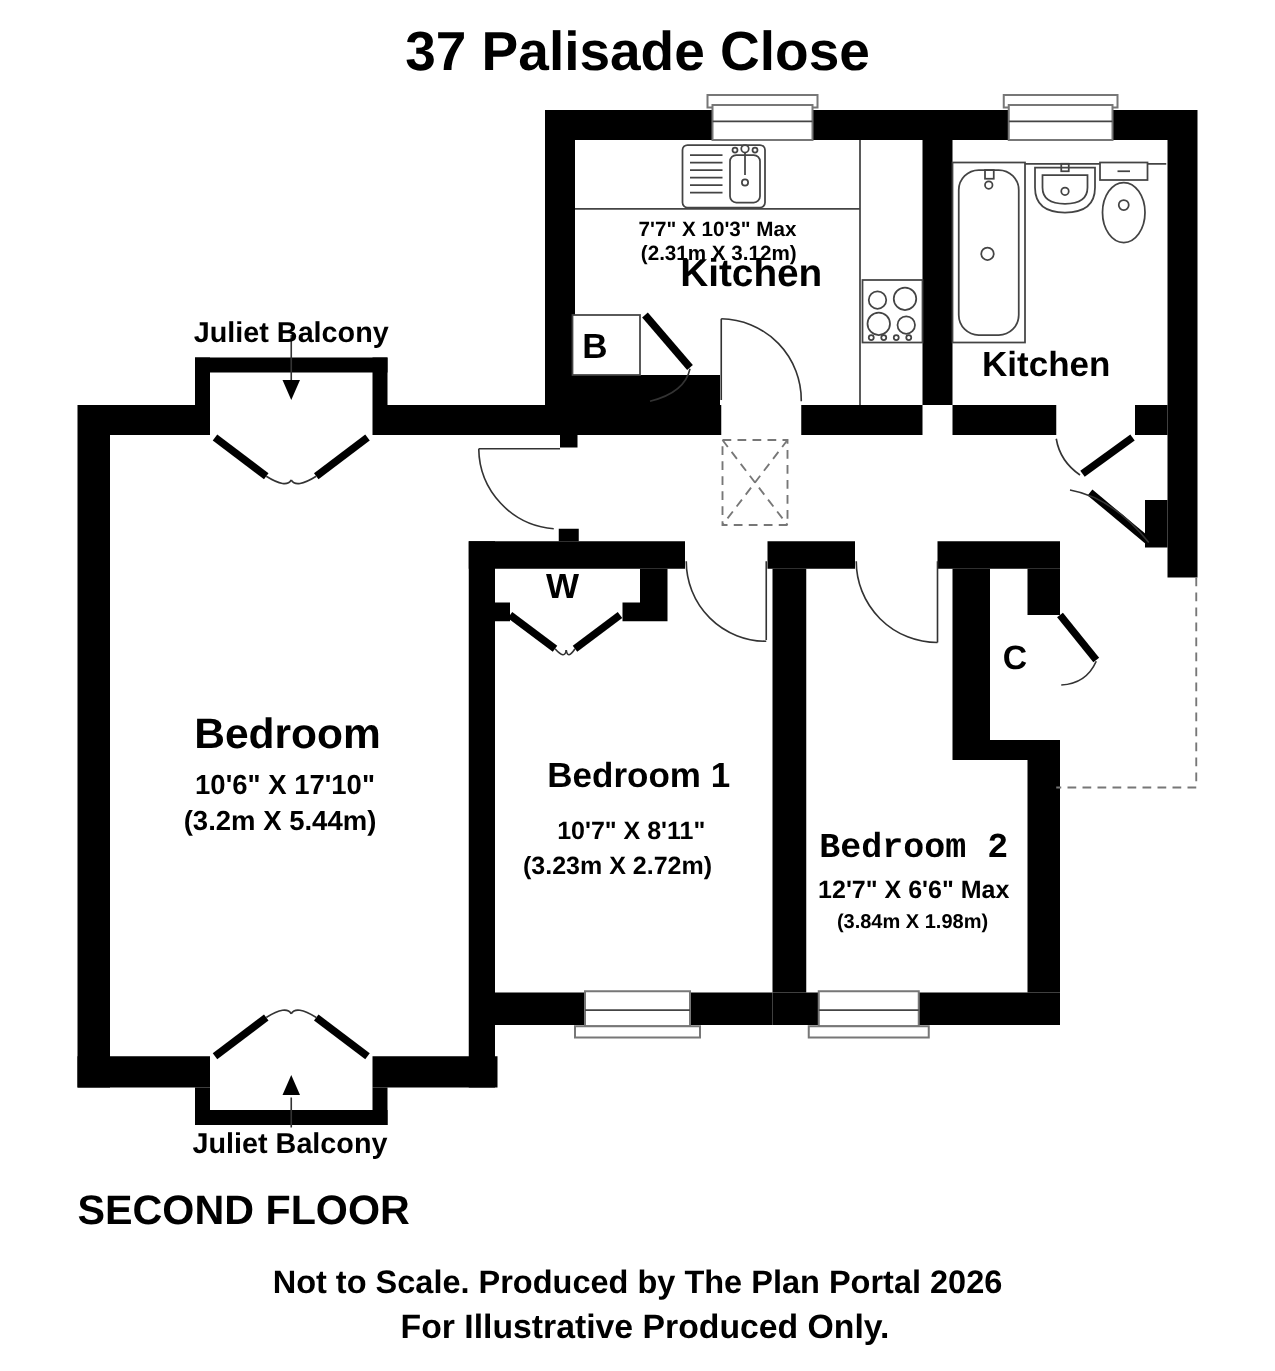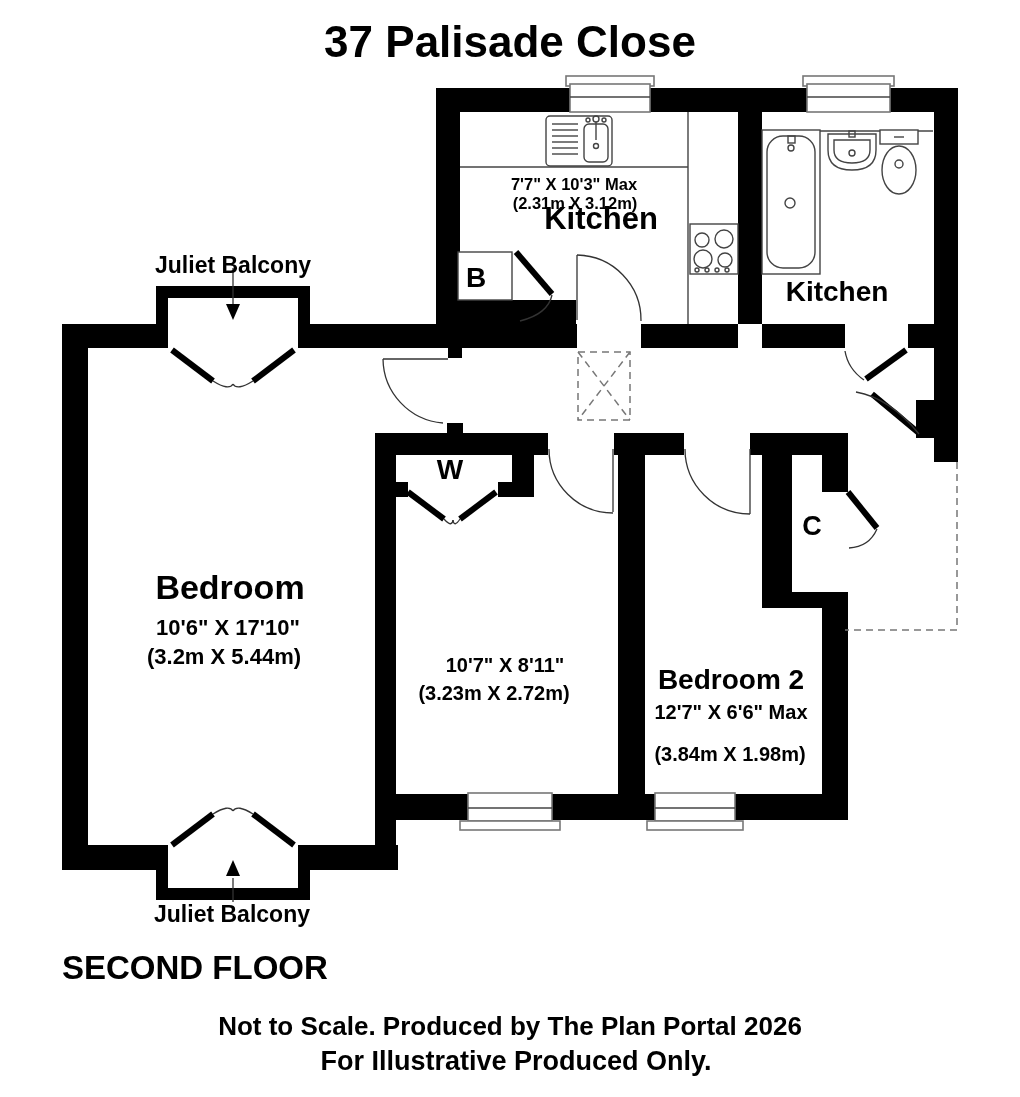--- a/index.html
+++ b/index.html
@@ -247,25 +247,26 @@
   <div class="lbl" style="left:837px;top:292px;font-size:28px;">Kitchen</div>
 
   <div class="lbl" style="left:476px;top:278px;font-size:28px;">B</div>
   <div class="lbl" style="left:450px;top:470px;font-size:28px;">W</div>
   <div class="lbl" style="left:812px;top:527px;font-size:27px;">C</div>
 
   <div class="lbl" style="left:230px;top:588px;font-size:34px;">Bedroom</div>
   <div class="lbl" style="left:228px;top:628px;font-size:22px;">10'6" X 17'10"</div>
   <div class="lbl" style="left:224px;top:657px;font-size:22px;">(3.2m X 5.44m)</div>
 
+  <div class="lbl" style="left:511px;top:621px;font-size:28px;">Bedroom 1</div>
   <div class="lbl" style="left:505px;top:665px;font-size:20px;">10'7" X 8'11"</div>
   <div class="lbl" style="left:494px;top:693px;font-size:20px;">(3.23m X 2.72m)</div>
 
-  <div class="lbl" style="left:731px;top:680px;font-size:28px;">Bedroom 2</div>
+  <div class="lbl" style="left:731px;top:680px;font-size:28px;font-family:Liberation Mono, monospace;">Bedroom 2</div>
   <div class="lbl" style="left:731px;top:712px;font-size:20px;">12'7" X 6'6" Max</div>
-  <div class="lbl" style="left:730px;top:738px;font-size:20px;margin-top:16px;">(3.84m X 1.98m)</div>
+  <div class="lbl" style="left:730px;top:738px;font-size:16px;">(3.84m X 1.98m)</div>
 
   <div class="lbl" style="left:62px;top:968px;font-size:33px;transform:translate(0,-50%);">SECOND FLOOR</div>
 
   <div class="lbl reg" style="left:510px;top:1026px;font-size:26px;">Not to Scale. Produced by The Plan Portal 2026</div>
   <div class="lbl" style="left:516px;top:1062px;font-size:27px;">For Illustrative Produced Only.</div>
 
 </div>
 
 </body></html>

